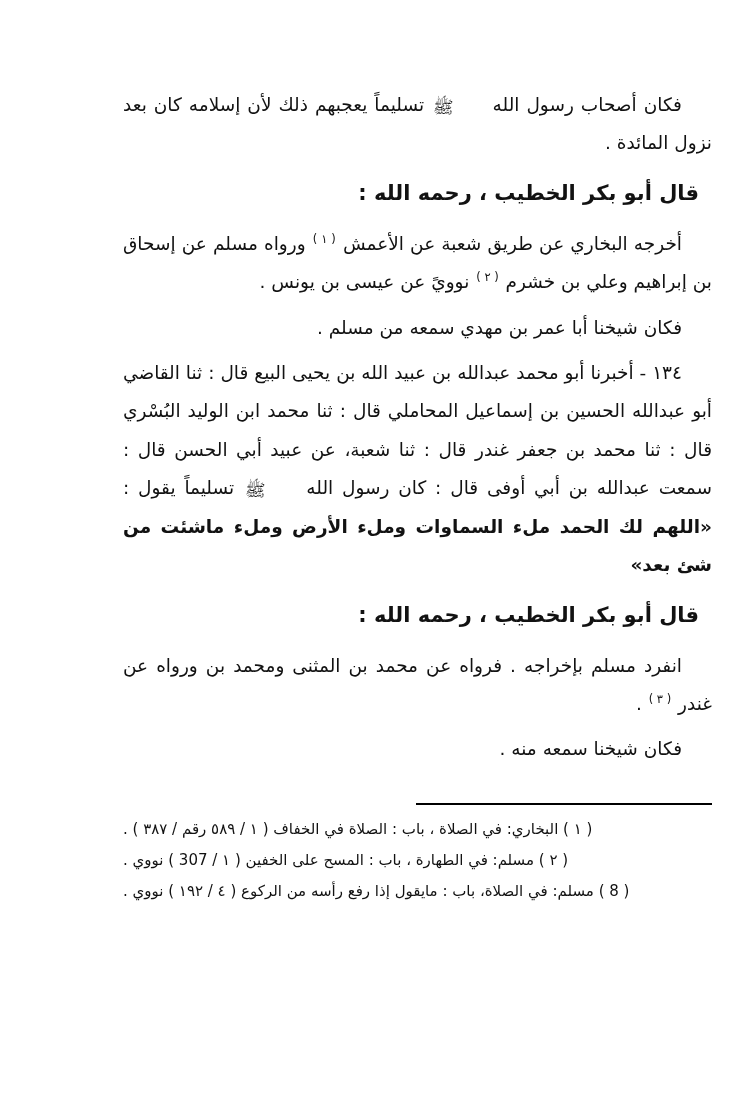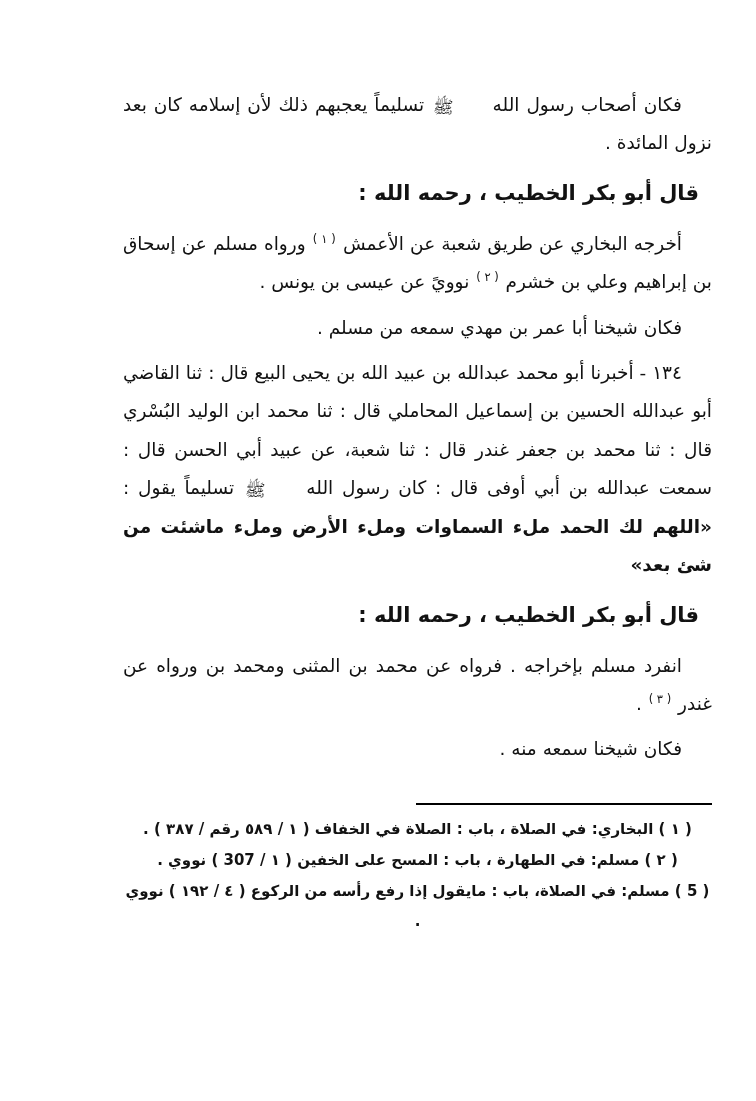--- a/index.html
+++ b/index.html
@@ -59,22 +59,21 @@
     line-height: 1.95;
   }
   .fn-divider {
     width: 296px;
     height: 0;
     border-top: 2px solid #000000;
     margin: 0 0 10px 0; 
   }
   .footnote-item {
     margin: 0 0 2px 0;
-    text-align: center;
-    font-weight: bold;
+    text-align: left;
   }
   .page-number {
     position: absolute;
     bottom: 50px;
     left: 0;
     right: 0;
     text-align: center;
     font-size: 20px;
     letter-spacing: 1px;
   }
@@ -120,17 +119,17 @@
     </p>
 
     <p class="para first-indent">فكان شيخنا سمعه منه .</p>
 
   </div>
 
   <div class="footnotes">
     <div class="fn-divider"></div>
     <p class="footnote-item">( ١ ) البخاري: في الصلاة ، باب : الصلاة في الخفاف ( ١ / ٥٨٩ رقم / ٣٨٧ ) .</p>
     <p class="footnote-item">( ٢ ) مسلم: في الطهارة ، باب : المسح على الخفين ( ١ / 307 ) نووي .</p>
-    <p class="footnote-item">( 5 ) مسلم: في الصلاة، باب : مايقول إذا رفع رأسه من الركوع ( ٤ / ١٩٢ ) نووي .</p>
+    <p class="footnote-item">( 8 ) مسلم: في الصلاة، باب : مايقول إذا رفع رأسه من الركوع ( ٤ / ١٩٢ ) نووي .</p>
   </div>
 
 
 </div>
 
 </body></html>

